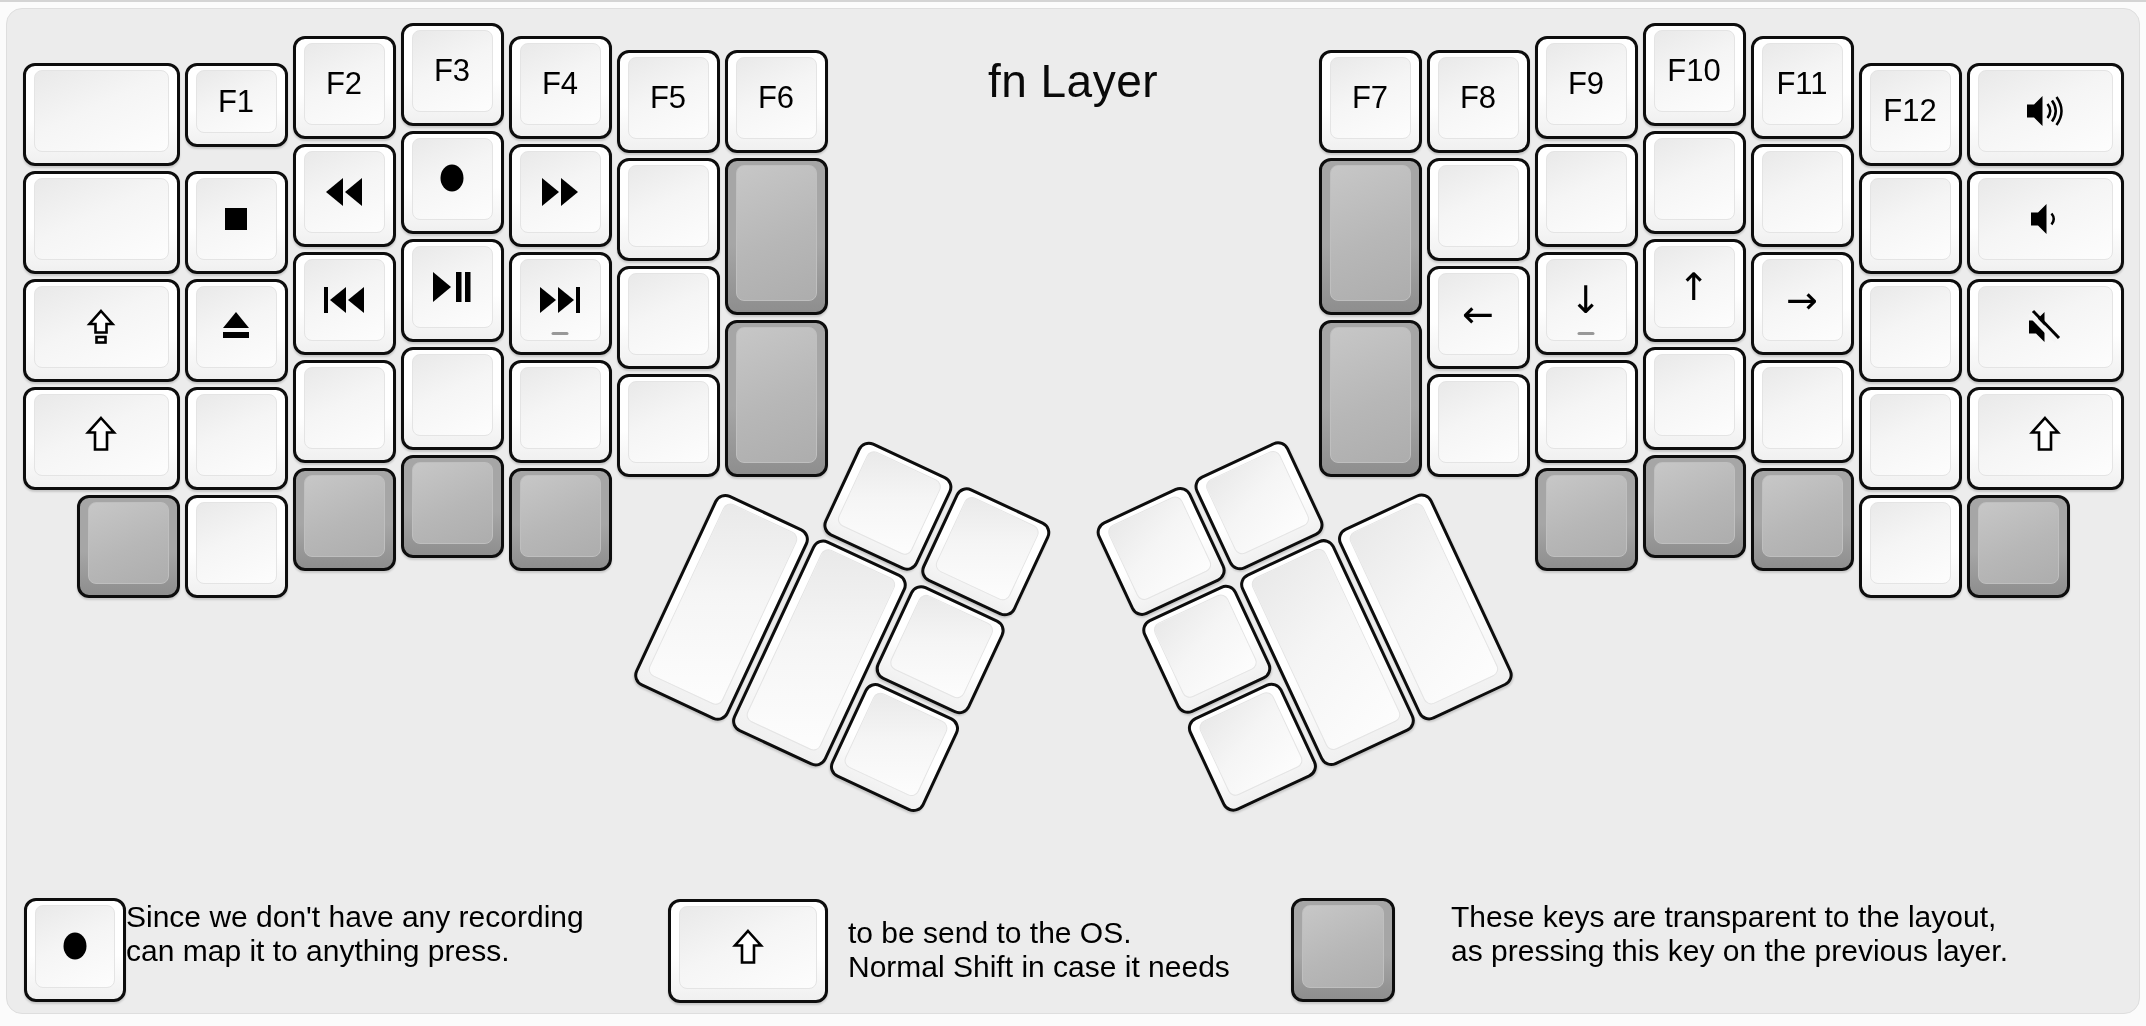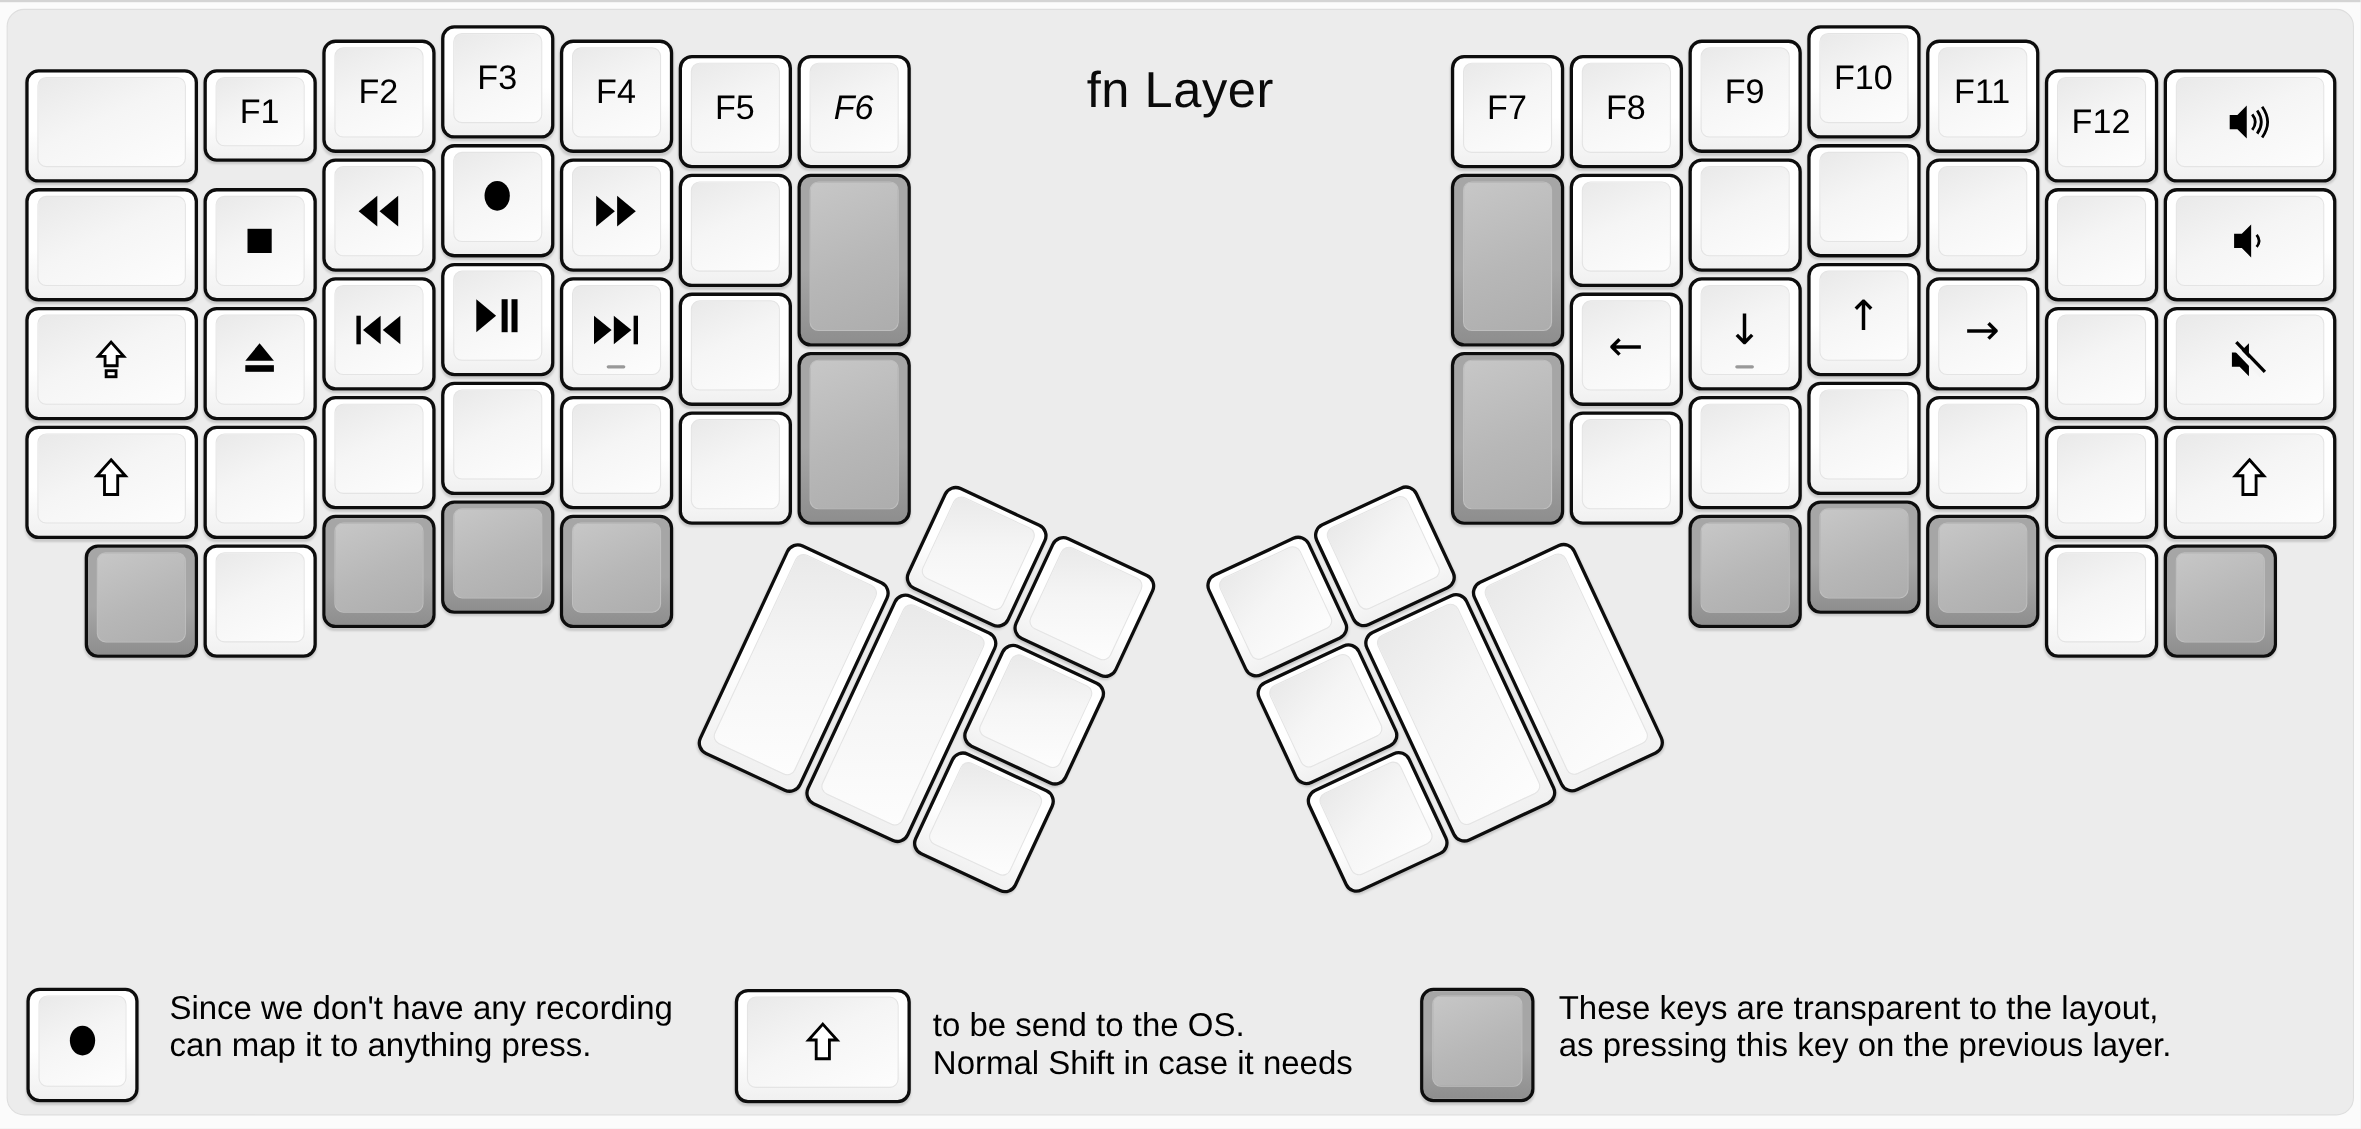--- a/index.html
+++ b/index.html
@@ -42,22 +42,22 @@
   .kicon .w { fill:none; stroke:#000; stroke-width:2.5px; }
 
   .thumb { position:absolute; transform-origin:0 0; }
 
   .legend-item { position:absolute; display:flex; }
   .legend-item .keyslot { position:relative; flex:none; }
   .legend-item .key { position:relative; display:block; }
   .legend-text { font-size:30px; line-height:34px; color:#000; white-space:nowrap; }
   #legend-item-0 { left:24px;  top:898px; }
   #legend-item-1 { left:668px; top:899px; }
-  #legend-item-2 { left:1291px; top:898px; }
-  #legend-item-0 .legend-text { margin-left:28px; padding-top:2px; }
+  #legend-item-2 { left:1291px; top:898px;gap:34px; }
+  #legend-item-0 .legend-text { margin-left:0; padding-top:2px; }
   #legend-item-1 .legend-text { margin-left:20px; padding-top:17px; }
   #legend-item-2 .legend-text { margin-left:22px; padding-top:2px; }
 </style>
 </head>
 <body>
 
 <div class="edge-line"></div>
 <div class="card"></div>
 
 <div class="title">fn Layer</div>
@@ -84,21 +84,21 @@
     <div class="key kw" style="left: 508.5px; top: 36px; width: 103px; height: 103px;">
       <div class="keytop">
         <span class="klabel">F4</span>
       </div>
     </div>
     <div class="key kw" style="left: 616.5px; top: 49.5px; width: 103px; height: 103px;">
       <div class="keytop">
         <span class="klabel">F5</span>
       </div>
     </div>
-    <div class="key kw" style="left: 724.5px; top: 49.5px; width: 103px; height: 103px; font-style: italic;">
+    <div class="key kw" style="left: 724.5px; top: 49.5px; width: 103px; height: 103px;">
       <div class="keytop">
         <span class="klabel">F6</span>
       </div>
     </div>
     <div class="key kw" style="left: 22.5px; top: 171px; width: 157px; height: 103px;">
       <div class="keytop"></div>
     </div>
     <div class="key kw" style="left: 184.5px; top: 171px; width: 103px; height: 103px;">
       <div class="keytop">
         <span>

